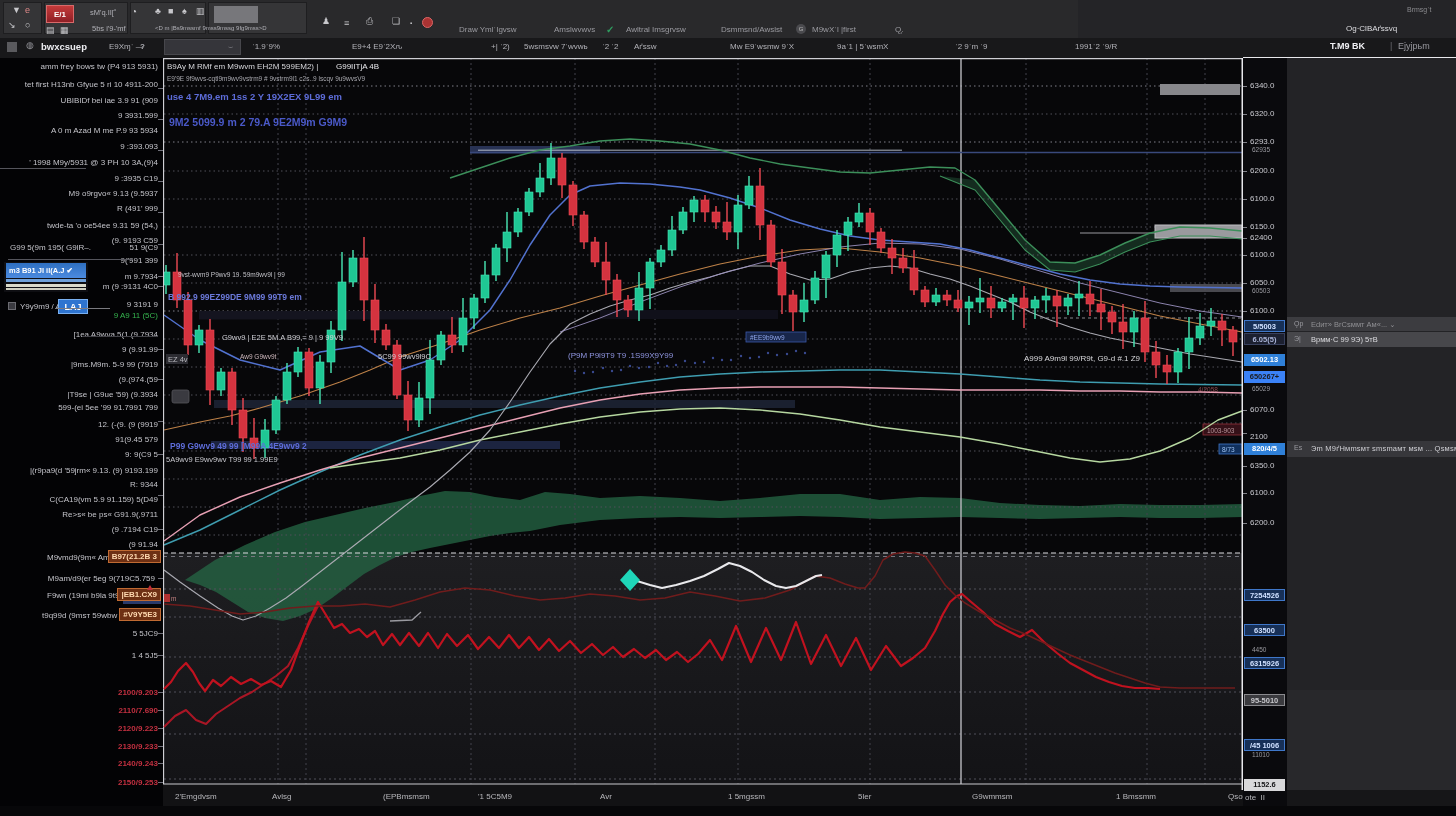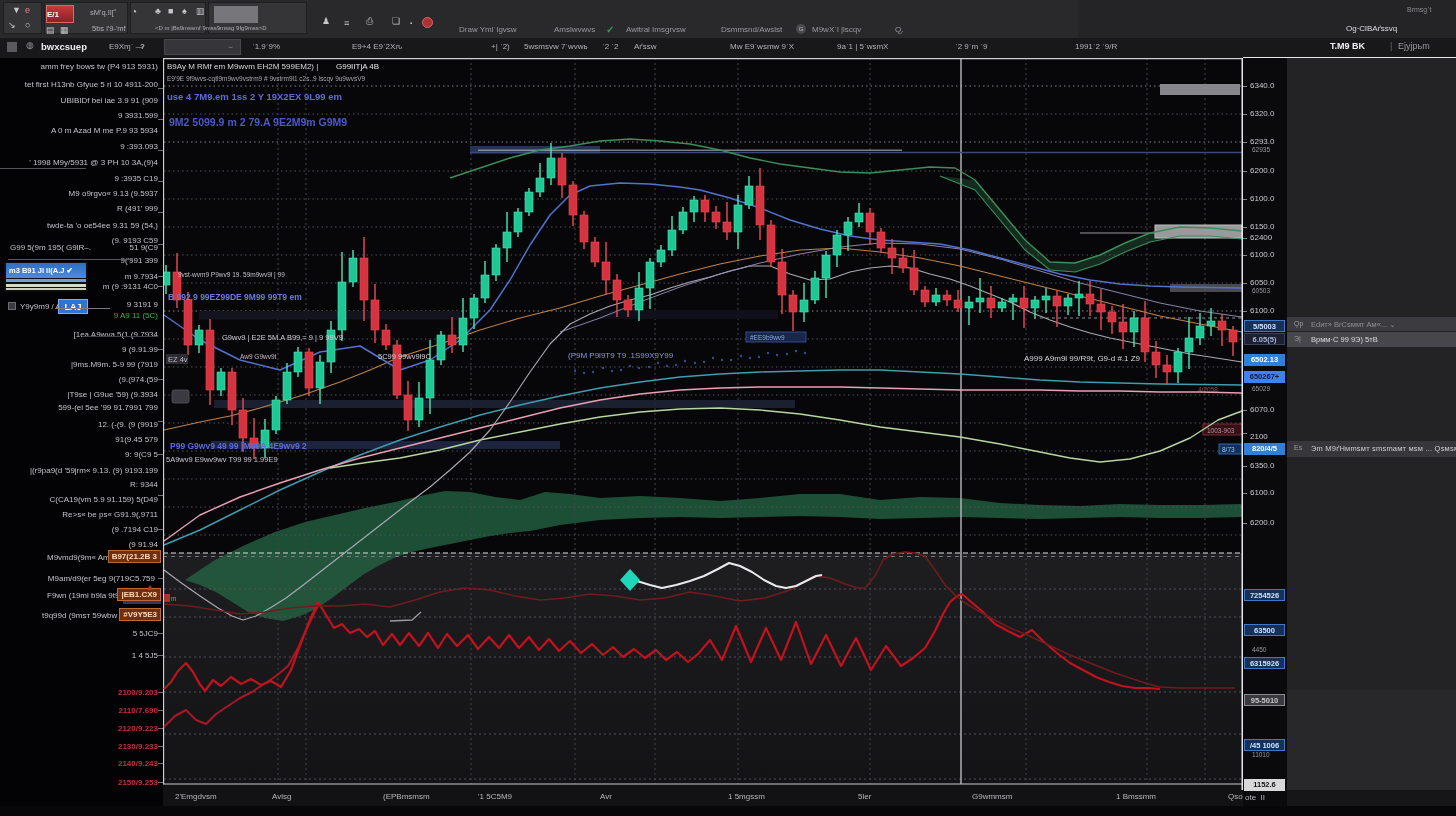--- a/index.html
+++ b/index.html
@@ -41,21 +41,21 @@
 <div id="tb1">
       <div style="position:absolute;left:1078px;top:0;width:378px;height:38px;background:#242427"></div>
 <div class="grp" style="left:3px;width:39px"></div>
 <div class="grp" style="left:44px;width:84px"></div>
 <div class="grp" style="left:130px;width:76px"></div>
 <div class="grp" style="left:208px;width:99px"></div>
 <div class="ic" style="left:12px;top:5px">▼</div>
 <div class="ic" style="left:25px;top:5px;color:#d88">е</div>
 <div class="ic" style="left:8px;top:20px">↘</div>
 <div class="ic" style="left:25px;top:20px">○</div>
-<div style="position:absolute;left:46px;top:5px;width:28px;height:18px;background:linear-gradient(#c43a3a,#8f1f26);border:1px solid #d86a6a;color:#fff;font:bold 8px 'Liberation Sans',sans-serif;text-align:left;line-height:17px">E/1</div>
+<div style="position:absolute;left:46px;top:5px;width:28px;height:18px;background:linear-gradient(#c43a3a,#8f1f26);border:1px solid #d86a6a;color:#fff;font:bold 8px 'Liberation Sans',sans-serif;text-align:center;line-height:17px">E/1</div>
 <div class="ic" style="left:46px;top:25px">▤</div>
 <div class="ic" style="left:60px;top:25px">▦</div>
 <div class="tt" style="left:90px;top:8px">sM'q.II[˚</div>
 <div class="ic" style="left:131px;top:6px;font-size:10px">◔</div>
 <div class="tt" style="left:92px;top:24px">5bs i'9-'mf</div>
 <div class="ic" style="left:155px;top:6px">♣</div>
 <div class="ic" style="left:168px;top:6px">■</div>
 <div class="ic" style="left:182px;top:6px">♠</div>
 <div class="ic" style="left:196px;top:6px">▥</div>
 <div style="position:absolute;left:214px;top:6px;width:44px;height:17px;background:#77777b"></div>
@@ -63,21 +63,21 @@
 <div class="ic" style="left:322px;top:16px">♟</div>
 <div class="ic" style="left:344px;top:18px">≡</div>
 <div class="ic" style="left:366px;top:16px">⎙</div>
 <div class="ic" style="left:392px;top:16px">❏</div>
 <div class="ic" style="left:410px;top:20px;font-size:6px">▪</div>
 <div style="position:absolute;left:422px;top:17px;width:11px;height:11px;border-radius:50%;background:#a33;border:1px solid #d66"></div>
 <div class="mn" style="left:459px">Draw YmlˈIgvsw</div>
 <div class="mn" style="left:554px">Amslwvwvs</div>
 <div class="mn" style="left:626px">Awltral Imsgrvsw</div>
 <div class="mn" style="left:721px">Dsmmsnd/Awslst</div>
-<div class="mn" style="left:812px">M9wXˈl |lscqv</div>
+<div class="mn" style="left:812px">M9wXˈl |first</div>
 <div style="position:absolute;left:606px;top:24px;color:#2f9e5f;font:bold 10px 'Liberation Sans',sans-serif">✓</div>
 <div style="position:absolute;left:796px;top:24px;width:10px;height:10px;border-radius:50%;background:#4a4a4e;color:#bbb;font:6px 'Liberation Sans',sans-serif;text-align:center;line-height:10px">G</div>
 <div class="mn" style="left:895px">Q̧.</div>
 <div style="position:absolute;left:1407px;top:6px;color:#8a8a8e;font:7px 'Liberation Sans',sans-serif">Brmsgˈt</div>
 <div style="position:absolute;left:1346px;top:24px;color:#dedee2;font:8px 'Liberation Sans',sans-serif">Og·ClBAґssvq</div>
     </div>
 <div id="tb2">
       <div style="position:absolute;left:7px;top:4px;width:10px;height:10px;background:#5a5a5e"></div>
 <div class="r2i" style="left:26px;top:2px">◍</div>
 <div style="position:absolute;left:41px;top:3px;color:#ececf0;font:bold 9.5px 'Liberation Sans',sans-serif">bwxcsueр</div>

